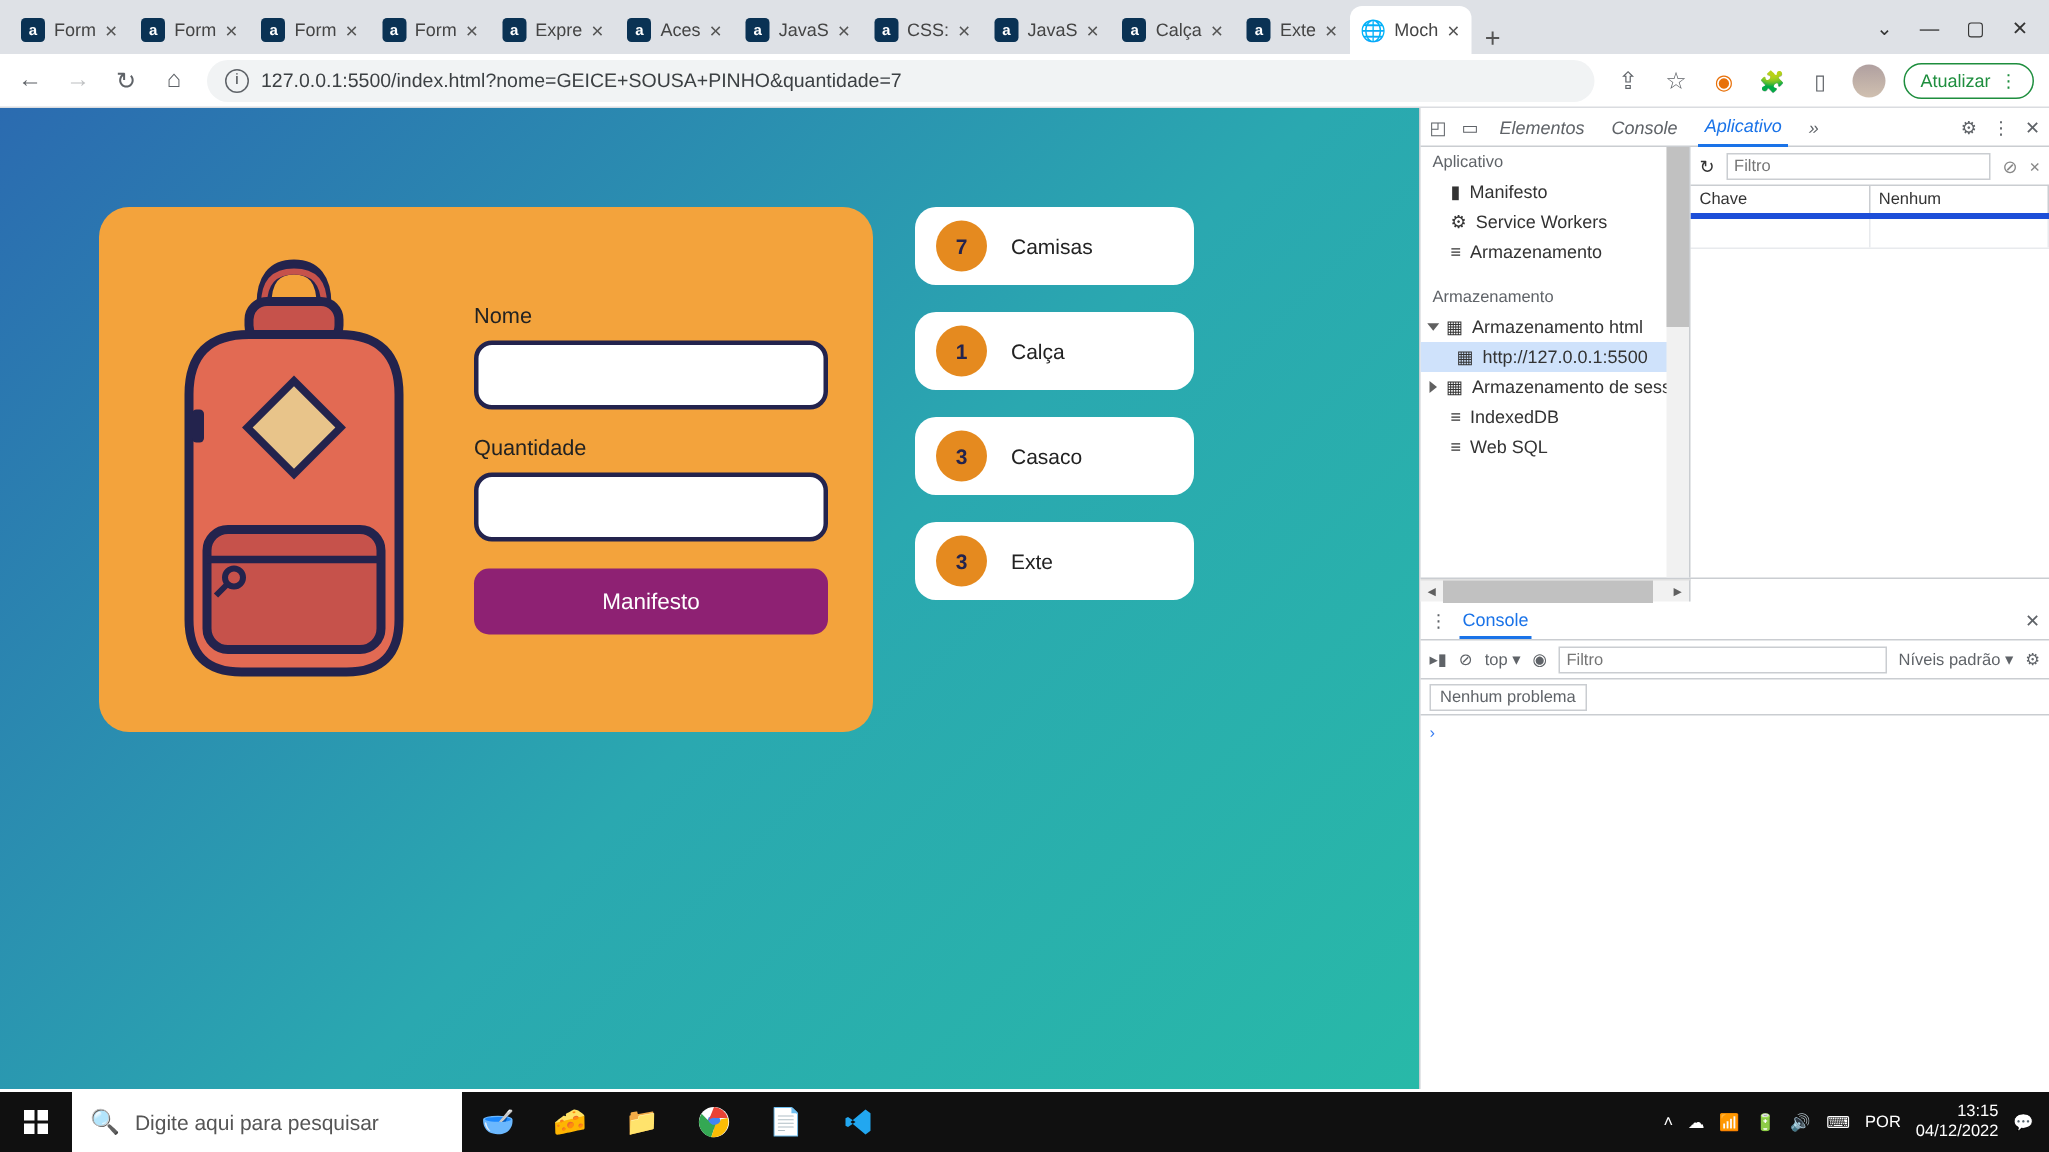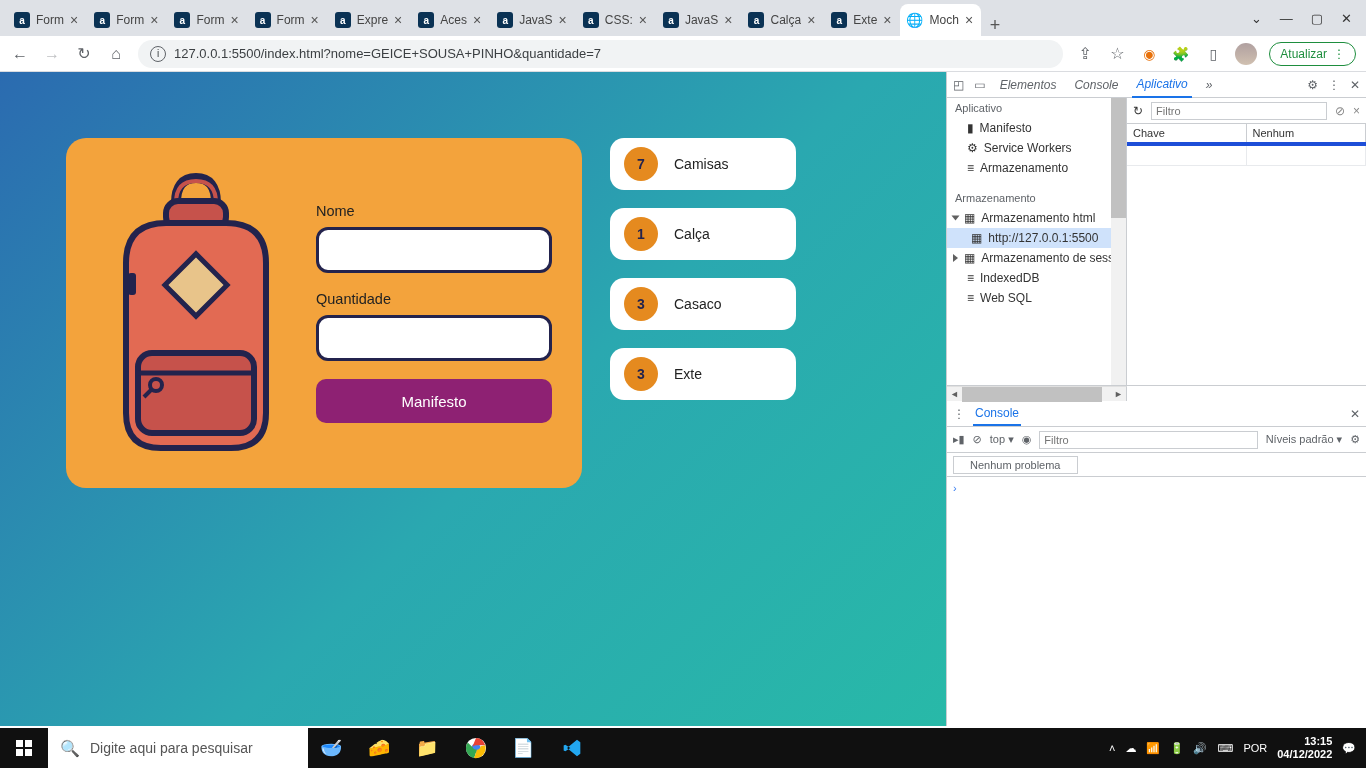--- a/index.html
+++ b/index.html
@@ -70,31 +70,31 @@
   .dt-hscroll .arrow { position: absolute; top: 0; width: 15px; height: 15px; text-align: center; font-size: 9px; line-height: 15px; color: #606060; }
   .dt-hscroll .arrow.l { left: 0; }
   .dt-hscroll .arrow.r { right: 0; }
   
   .console-head { height: 26px; border-bottom: 1px solid #cacdd1; display: flex; align-items: center; padding: 0 6px; gap: 8px; }
   .console-head .t { color: #1a73e8; border-bottom: 2px solid #1a73e8; padding: 4px 2px; font-size: 12px; }
   .console-head .x { margin-left: auto; color: #5f6368; }
   .console-filter { height: 26px; border-bottom: 1px solid #cacdd1; display: flex; align-items: center; padding: 0 6px; gap: 8px; font-size: 11px; color: #5f6368; }
   .console-filter input { border: 1px solid #cacdd1; height: 18px; font-size: 11px; padding: 0 4px; flex: 1; }
   .console-issues { height: 24px; border-bottom: 1px solid #cacdd1; display: flex; align-items: center; padding: 0 6px; }
-  .console-issues span { border: 1px solid #cacdd1; padding: 2px 16px; font-size: 11px; color: #5f6368; }
+  .console-issues span { border: 1px solid #cacdd1; padding: 2px 6px; font-size: 11px; color: #5f6368; }
   .console-body { flex: 1; padding: 4px 6px; }
   .console-body .prompt { color: #367cf1; font-size: 11px; }
   
   
   .taskbar { position: absolute; left: 0; bottom: 0; width: 1366px; height: 40px; background: #101010; display: flex; align-items: center; color: #fff; font-size: 12px; }
   .taskbar .start { width: 48px; height: 40px; display: flex; align-items: center; justify-content: center; }
   .taskbar .search { height: 40px; width: 260px; background: #fff; color: #555; display: flex; align-items: center; padding: 0 12px; gap: 10px; font-size: 14px; }
   .taskbar .tb-icon { width: 48px; height: 40px; display: flex; align-items: center; justify-content: center; font-size: 18px; }
   .taskbar .tray { margin-left: auto; display: flex; align-items: center; gap: 10px; padding: 0 10px; font-size: 11px; }
-  .taskbar .clock { text-align: right; line-height: 1.2; font-weight: bold; }
+  .taskbar .clock { text-align: right; line-height: 1.2; }
   
   
   .backpack svg { width: 100%; height: 100%; }
 </style>
 </head>
 <body>
 
 <div class="browser-tabs">
   <div class="tab">
       <span class="favicon fav-a">a</span>

